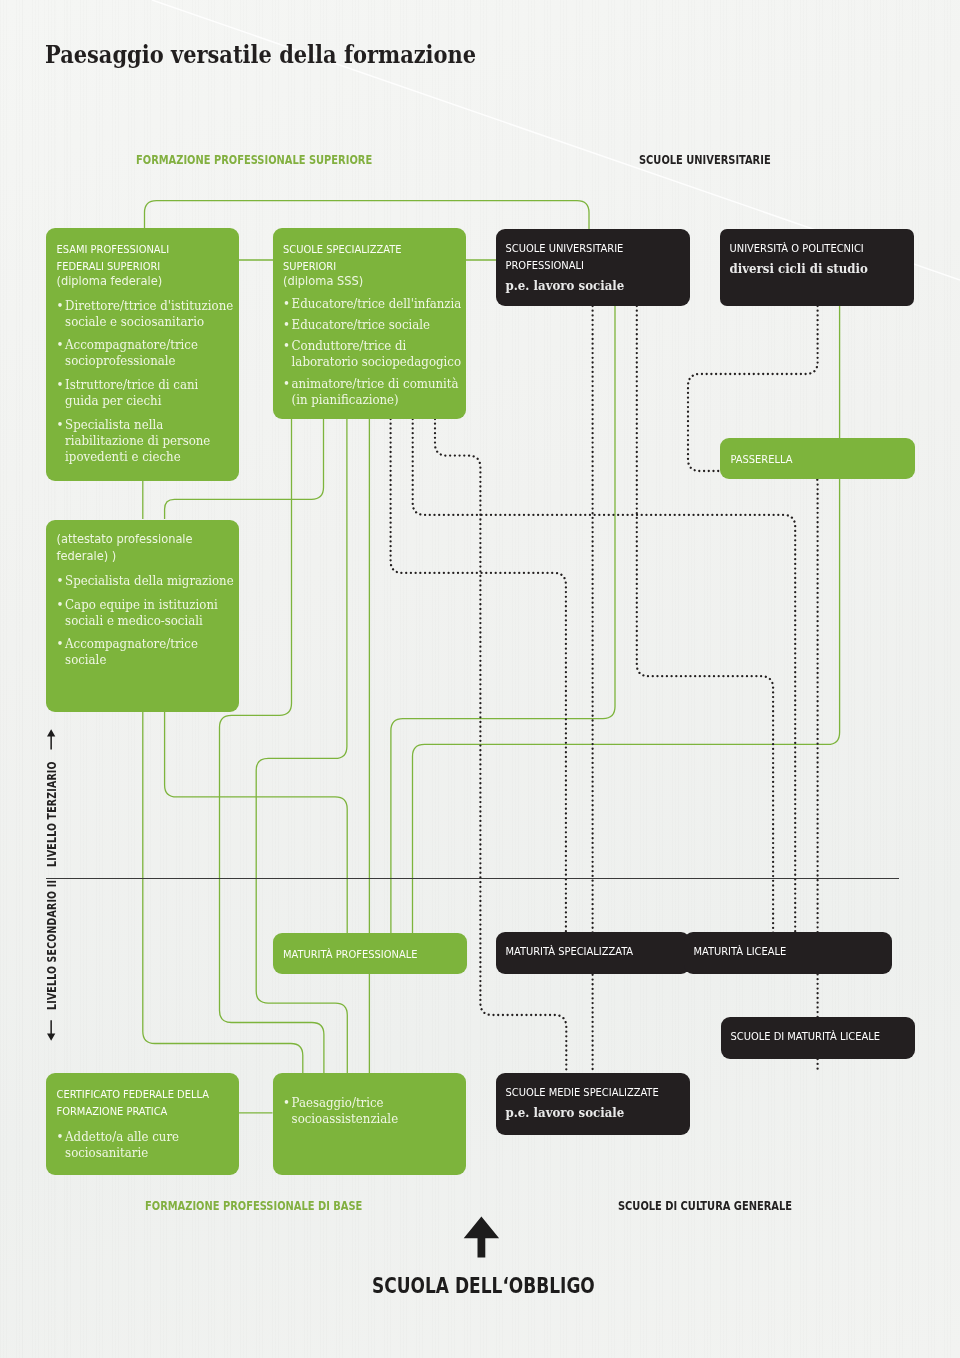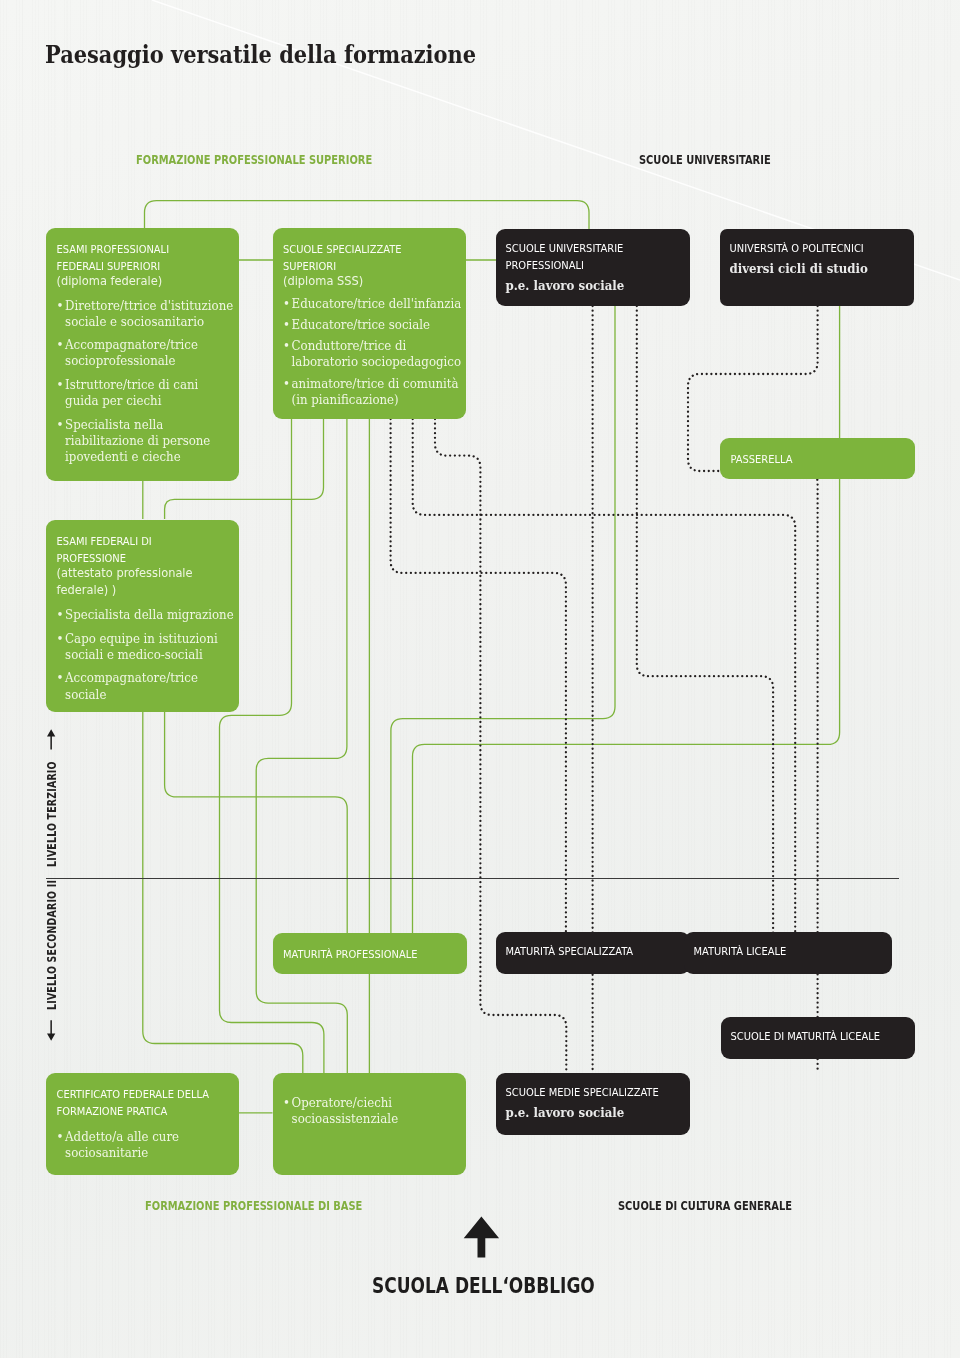--- a/index.html
+++ b/index.html
@@ -163,24 +163,20 @@
       </div>
       <div class="box green" data-name="box-passerella" style="left: 720px; top: 404px; width: 195px; height: 41px; margin-top: 34px;">
         <div class="pad">
           <div class="btitle" data-name="box-title">
             <span class="ln" data-name="text-line">PASSERELLA</span>
           </div>
         </div>
       </div>
       <div class="box green" data-name="box-esami-federali-di-professione" style="left: 46px; top: 520px; width: 193px; height: 192.2px;">
         <div class="pad">
-          <div class="btitle" data-name="box-title">
-            <span class="ln" data-name="text-line">ESAMI FEDERALI DI</span>
-            <span class="ln" data-name="text-line">PROFESSIONE</span>
-          </div>
           <div class="bsub" data-name="box-subtitle">
             <span class="ln" data-name="text-line">(attestato professionale</span>
             <span class="ln" data-name="text-line">federale) )</span>
           </div>
           <div class="blist" data-name="box-list">
             <div class="li" data-name="list-item"><span class="bull" data-name="bullet-icon">•</span><span class="litxt" data-name="list-item-text"><span class="ln" data-name="text-line">Specialista della migrazione</span></span></div>
             <div class="li" data-name="list-item"><span class="bull" data-name="bullet-icon">•</span><span class="litxt" data-name="list-item-text"><span class="ln" data-name="text-line">Capo equipe in istituzioni</span><span class="ln" data-name="text-line">sociali e medico-sociali</span></span></div>
             <div class="li" data-name="list-item"><span class="bull" data-name="bullet-icon">•</span><span class="litxt" data-name="list-item-text"><span class="ln" data-name="text-line">Accompagnatore/trice</span><span class="ln" data-name="text-line">sociale</span></span></div>
           </div>
         </div>
@@ -213,21 +209,21 @@
             <span class="ln" data-name="text-line">FORMAZIONE PRATICA</span>
           </div>
           <div class="blist" data-name="box-list">
             <div class="li" data-name="list-item"><span class="bull" data-name="bullet-icon">•</span><span class="litxt" data-name="list-item-text"><span class="ln" data-name="text-line">Addetto/a alle cure</span><span class="ln" data-name="text-line">sociosanitarie</span></span></div>
           </div>
         </div>
       </div>
       <div class="box green" data-name="box-attestato-federale-di-capacita" style="left: 272.5px; top: 1073px; width: 193.5px; height: 102px;">
         <div class="pad">
           <div class="blist" data-name="box-list">
-            <div class="li" data-name="list-item"><span class="bull" data-name="bullet-icon">•</span><span class="litxt" data-name="list-item-text"><span class="ln" data-name="text-line">Operatore/ciechi</span><span class="ln" data-name="text-line">socioassistenziale</span></span></div>
+            <div class="li" data-name="list-item"><span class="bull" data-name="bullet-icon">•</span><span class="litxt" data-name="list-item-text"><span class="ln" data-name="text-line">Paesaggio/trice</span><span class="ln" data-name="text-line">socioassistenziale</span></span></div>
           </div>
         </div>
       </div>
       <div class="box dark" data-name="box-scuole-medie-specializzate" style="left: 496px; top: 1073px; width: 194px; height: 62px;">
         <div class="pad">
           <div class="btitle" data-name="box-title">
             <span class="ln" data-name="text-line">SCUOLE MEDIE SPECIALIZZATE</span>
           </div>
           <div class="bsub" data-name="box-subtitle">
             <span class="ln" data-name="text-line">p.e. lavoro sociale</span>

